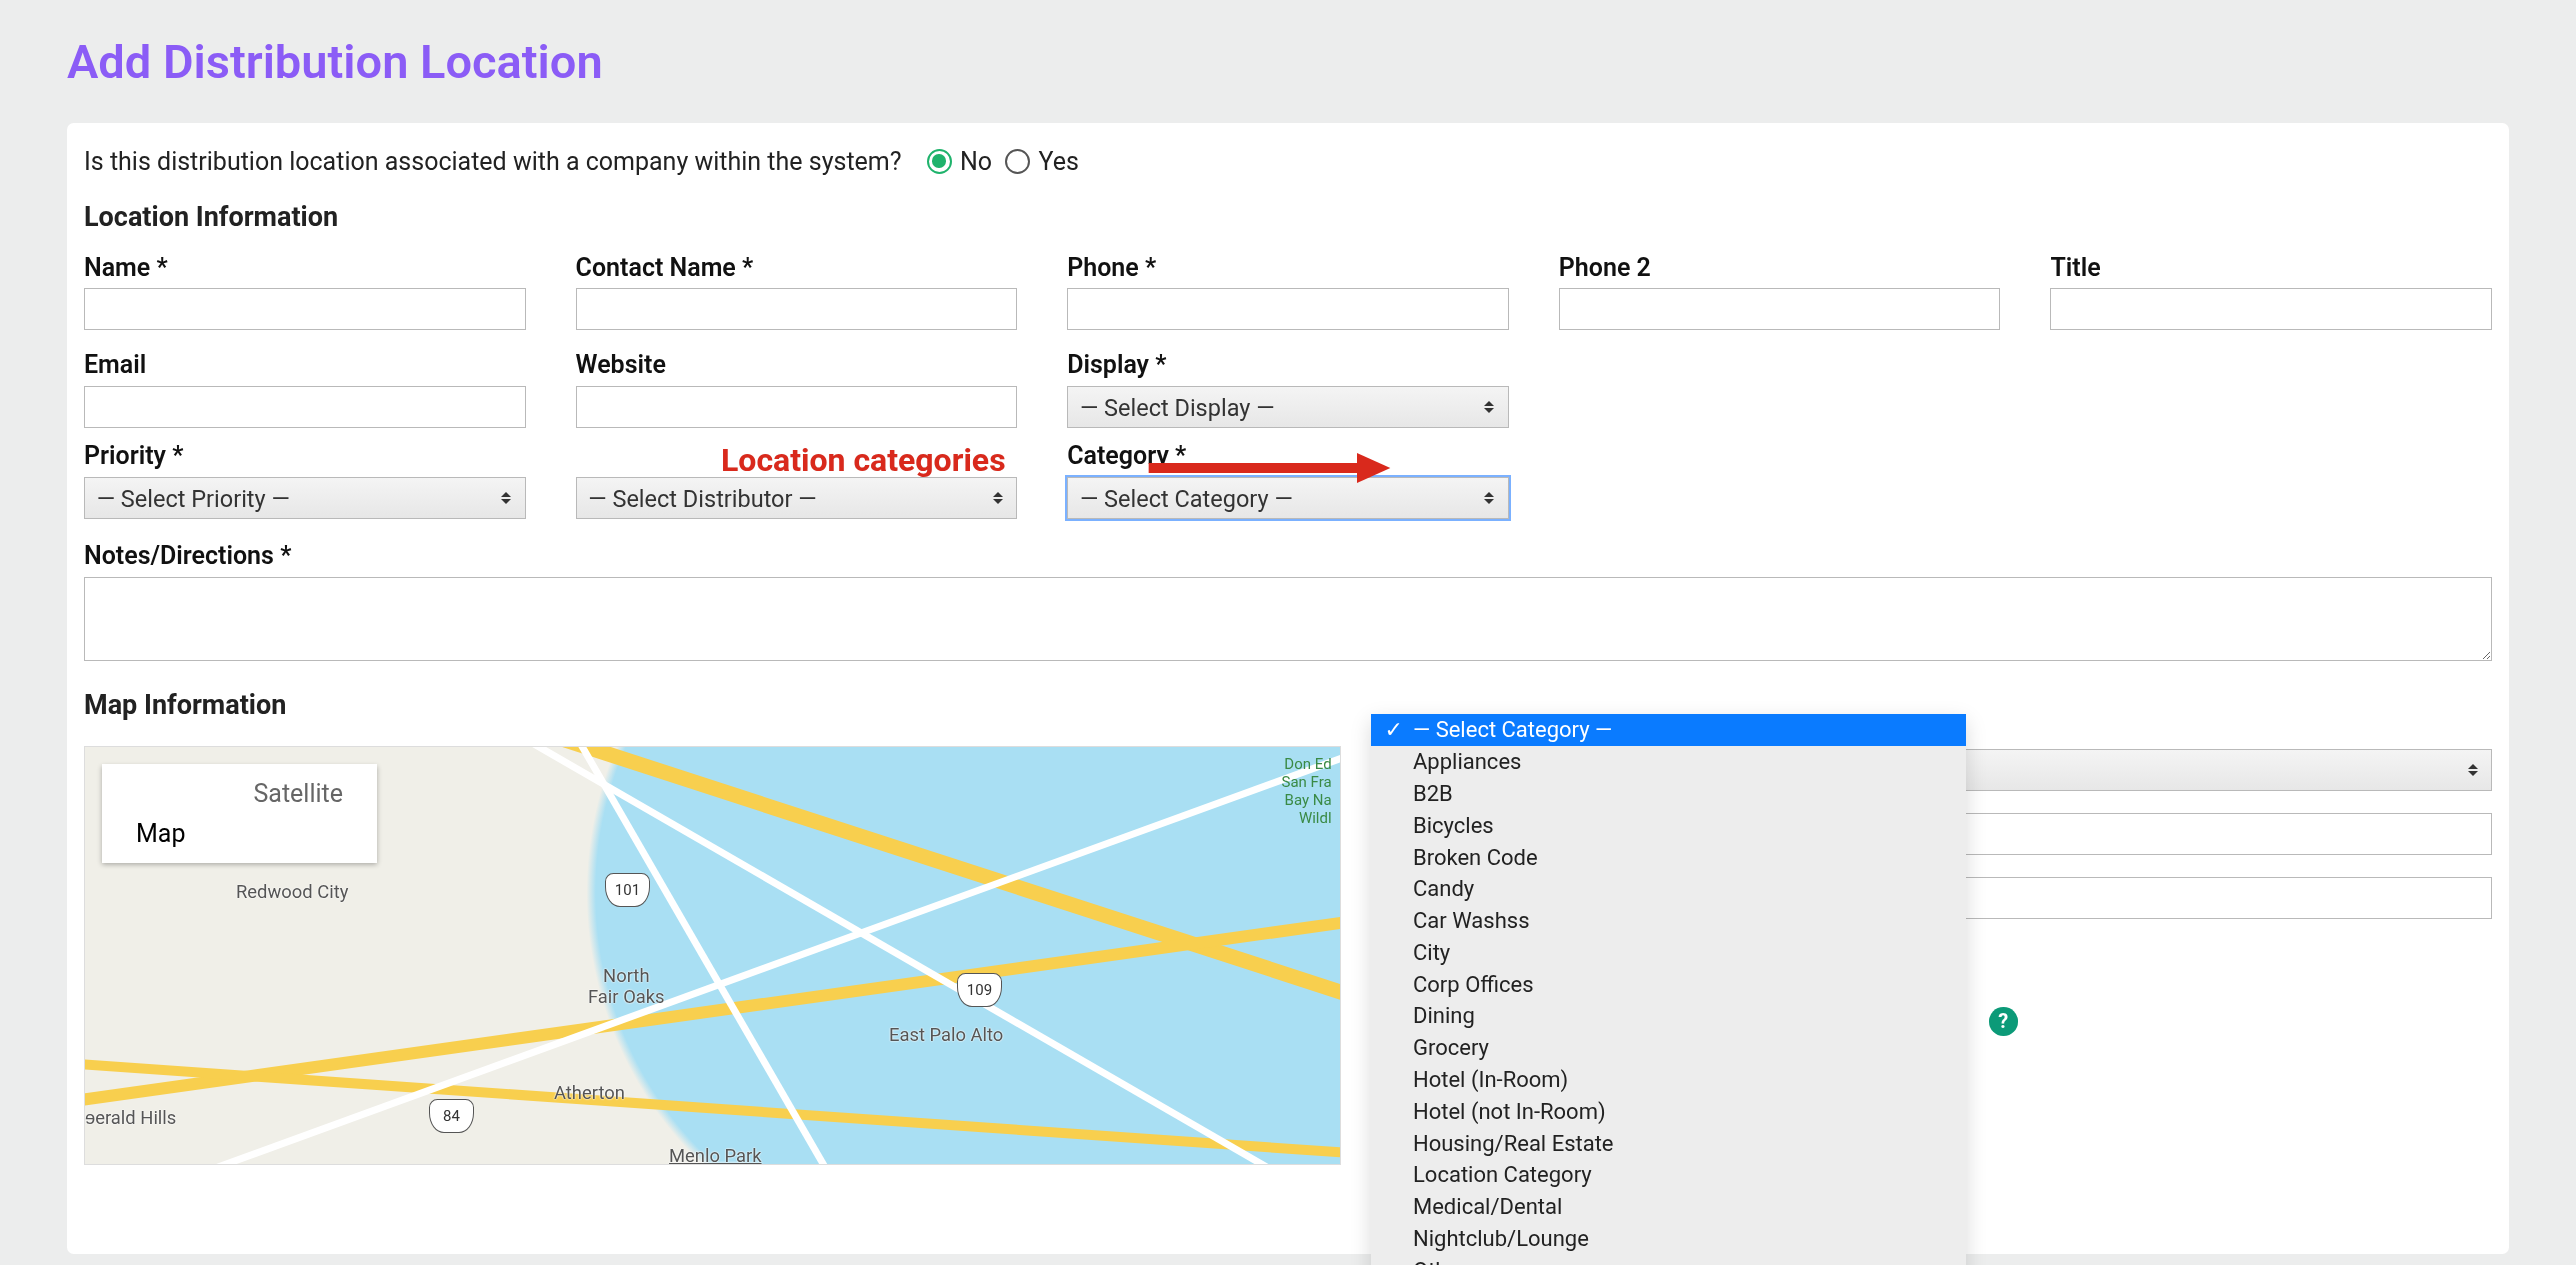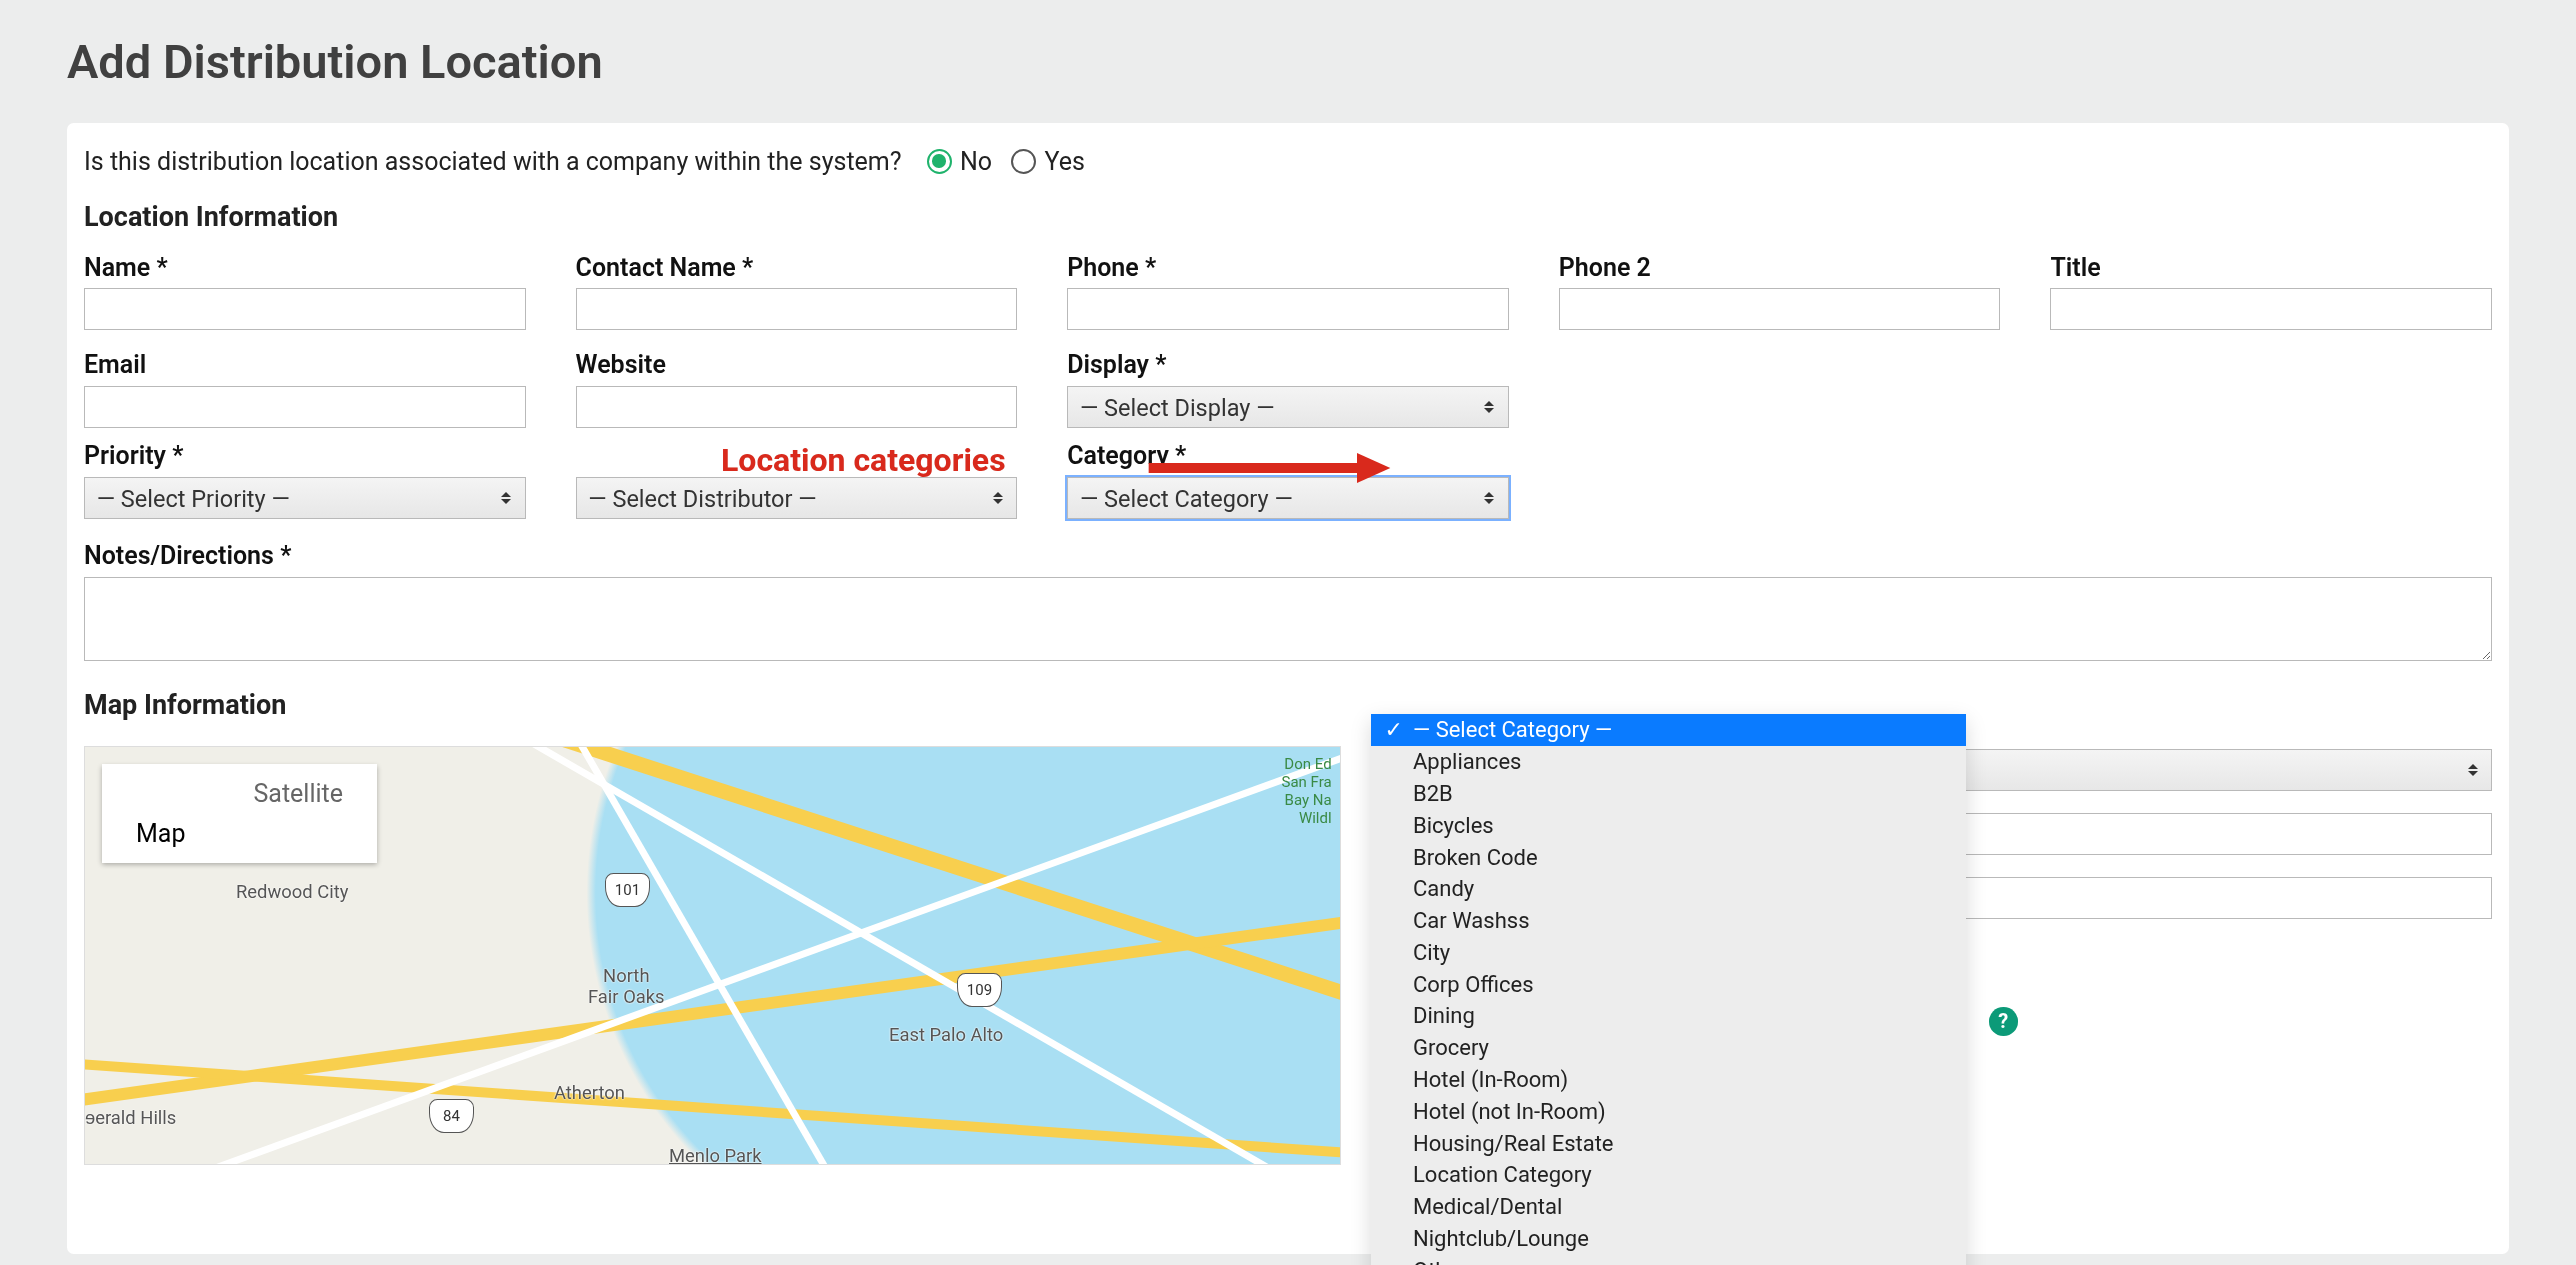--- a/index.html
+++ b/index.html
@@ -11,37 +11,37 @@
   .page {
     width: 2576px;
     height: 1265px;
     padding: 34px 67px 0 67px;
     position: relative;
   }
   h1.page-title {
     font-size: 47px;
     font-weight: 600;
     margin-bottom: 34px;
-    color: #404040;
+    color: #8b5cf6;
   }
   .card {
     background: #ffffff;
     border-radius: 6.7px;
     padding: 23.5px 17px 0 17px;
     min-height: 1131px;
     position: relative;
   }
   .prompt-row {
     display: flex;
     align-items: center;
     gap: 25px;
     font-size: 25px;
     margin-bottom: 25px;
   }
-  .radio-group { display: flex; gap: 19px; align-items: center; }
+  .radio-group { display: flex; gap: 13px; align-items: center; }
   .radio-item { display: flex; align-items: center; gap: 8.4px; cursor: pointer; }
   .radio-circle {
     width: 25px; height: 25px; border: 2.5px solid #555; border-radius: 50%;
     display: inline-flex; align-items: center; justify-content: center;
   }
   .radio-circle .dot {
     width: 13.4px; height: 13.4px; border-radius: 50%; background: #1fb36c;
   }
   .radio-circle.selected { border-color: #1fb36c; }
   .section-heading {

